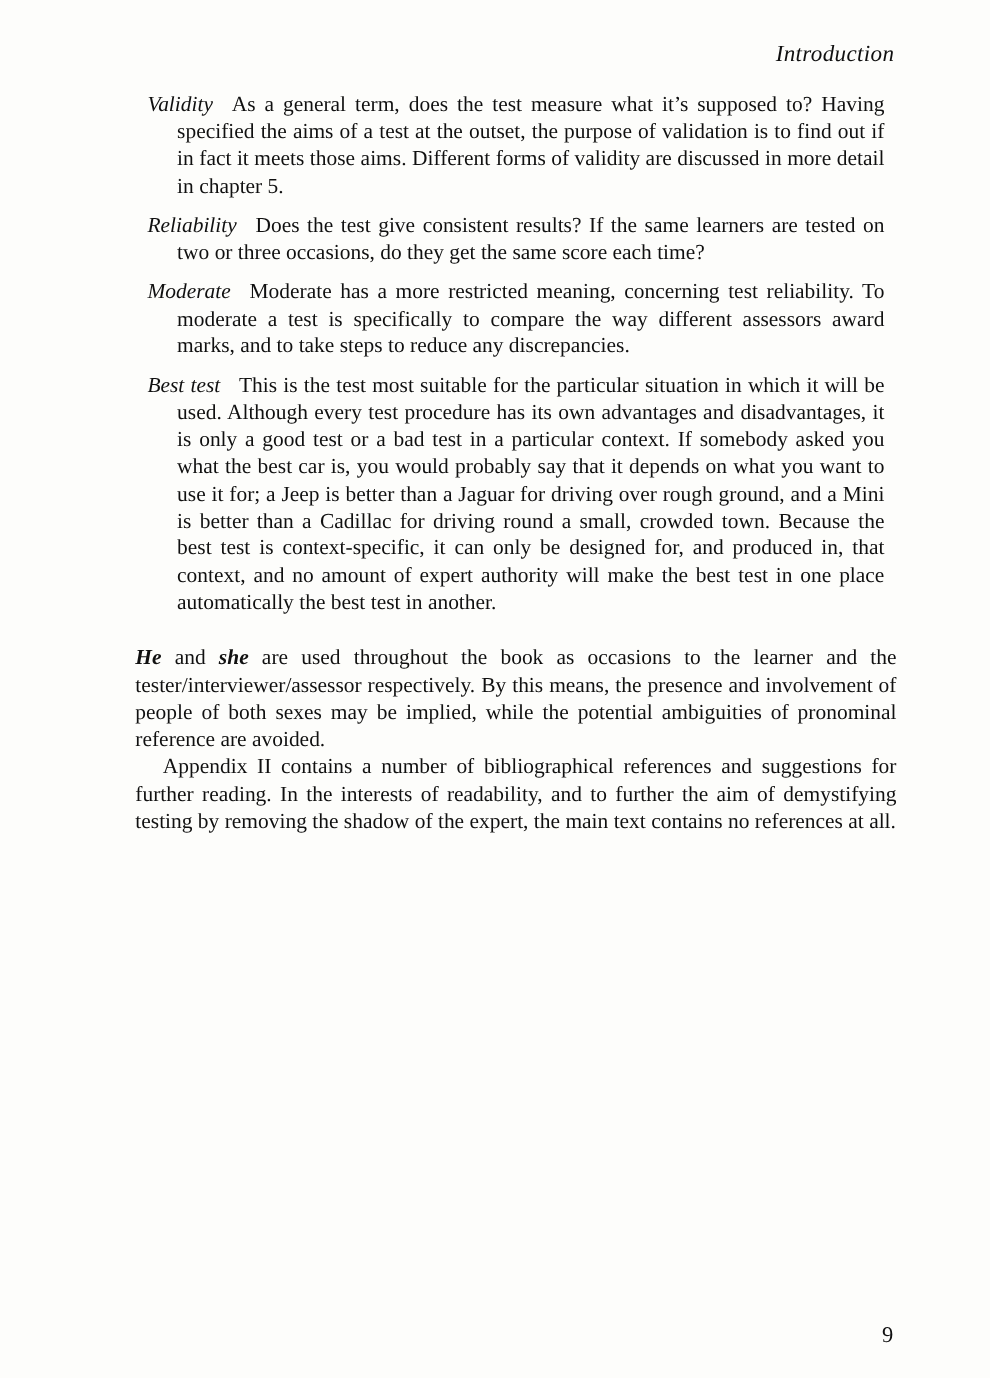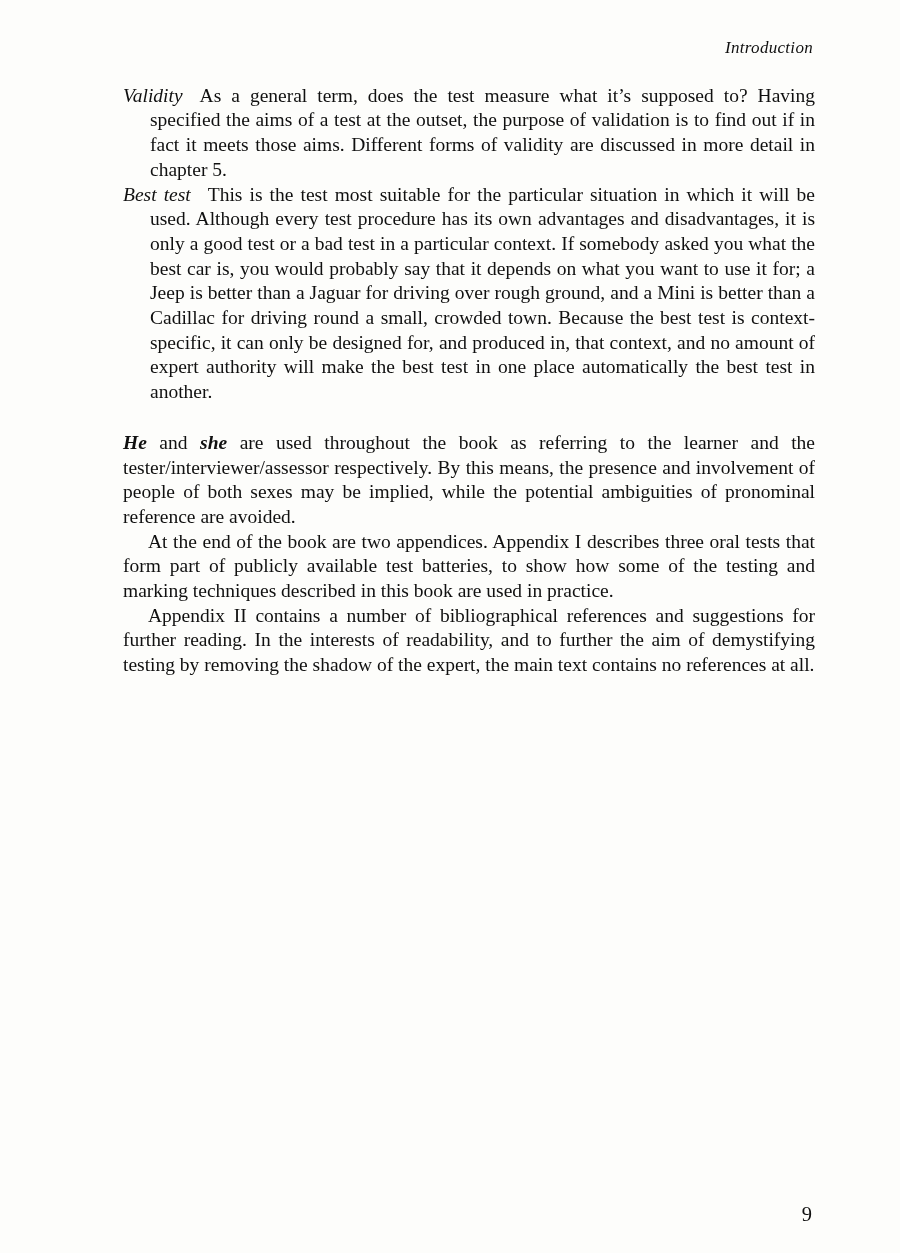--- a/index.html
+++ b/index.html
@@ -14,34 +14,34 @@
     font-family: "Liberation Serif", "DejaVu Serif", serif;
     font-size: 19.5px;
     line-height: 24.7px;
     overflow: hidden;
     box-sizing: border-box;
   }
   .running-head {
     padding: 36px 87px 0 123px;
     text-align: right;
     font-style: italic;
-    font-size: 17px;
+    font-size: 21px;
     letter-spacing: 0.3px;
   }
   .body-column {
     margin-top: 23px;
     padding: 0 85px 0 123px;
     text-align: justify;
   }
   .continuation {
     padding-left: 27px;
     margin: 0;
   }
   .entry {
-    margin: 0;
+    margin: 11px;
     padding-left: 27px;
     text-indent: -27px;
   }
   .entry .term {
     font-style: italic;
     margin-right: 17px;
   }
   .closing {
     margin-top: 26px;
   }
@@ -66,28 +66,29 @@
 
   <div class="running-head">
     <span>Introduction</span>
   </div>
 
   <div class="body-column">
 
 
     <p class="entry"><span class="term">Validity</span><span>As a general term, does the test measure what it’s supposed to? Having specified the aims of a test at the outset, the purpose of validation is to find out if in fact it meets those aims. Different forms of validity are discussed in more detail in chapter 5.</span></p>
 
+    <p class="entry"><span class="term">Reliability</span><span>Does the test give consistent results? If the same learners are tested on two or three occasions, do they get the same score each time?</span></p>
 
 
+    <p class="entry"><span class="term">Moderate</span><span>Moderate has a more restricted meaning, concerning test reliability. To moderate a test is specifically to compare the way different assessors award marks, and to take steps to reduce any discrepancies.</span></p>
 
     <p class="entry"><span class="term">Best test</span><span>This is the test most suitable for the particular situation in which it will be used. Although every test procedure has its own advantages and disadvantages, it is only a good test or a bad test in a particular context. If somebody asked you what the best car is, you would probably say that it depends on what you want to use it for; a Jeep is better than a Jaguar for driving over rough ground, and a Mini is better than a Cadillac for driving round a small, crowded town. Because the best test is context-specific, it can only be designed for, and produced in, that context, and no amount of expert authority will make the best test in one place automatically the best test in another.</span></p>
 
     <div class="closing">
-      <p><span class="italic">He</span><span> and </span><span class="italic">she</span><span> are used throughout the book as referring to the learner and the tester/interviewer/assessor respectively. By this means, the presence and involvement of people of both sexes may be implied, while the potential ambiguities of pronominal reference are avoided.</span></p>
-      <p class="indented">At the end of the book are two appendices. Appendix I describes three oral tests that form part of publicly available test batteries, to show how some of the testing and marking techniques described in this book are used in practice.</p>
+      <p><span class="italic">He</span><span> and </span><span class="italic">she</span><span> are used throughout the book as occasions to the learner and the tester/interviewer/assessor respectively. By this means, the presence and involvement of people of both sexes may be implied, while the potential ambiguities of pronominal reference are avoided.</span></p>
       <p class="indented">Appendix II contains a number of bibliographical references and suggestions for further reading. In the interests of readability, and to further the aim of demystifying testing by removing the shadow of the expert, the main text contains no references at all.</p>
     </div>
 
   </div>
 
   <div class="page-number">9</div>
 
 </div>
 
 </body></html>

